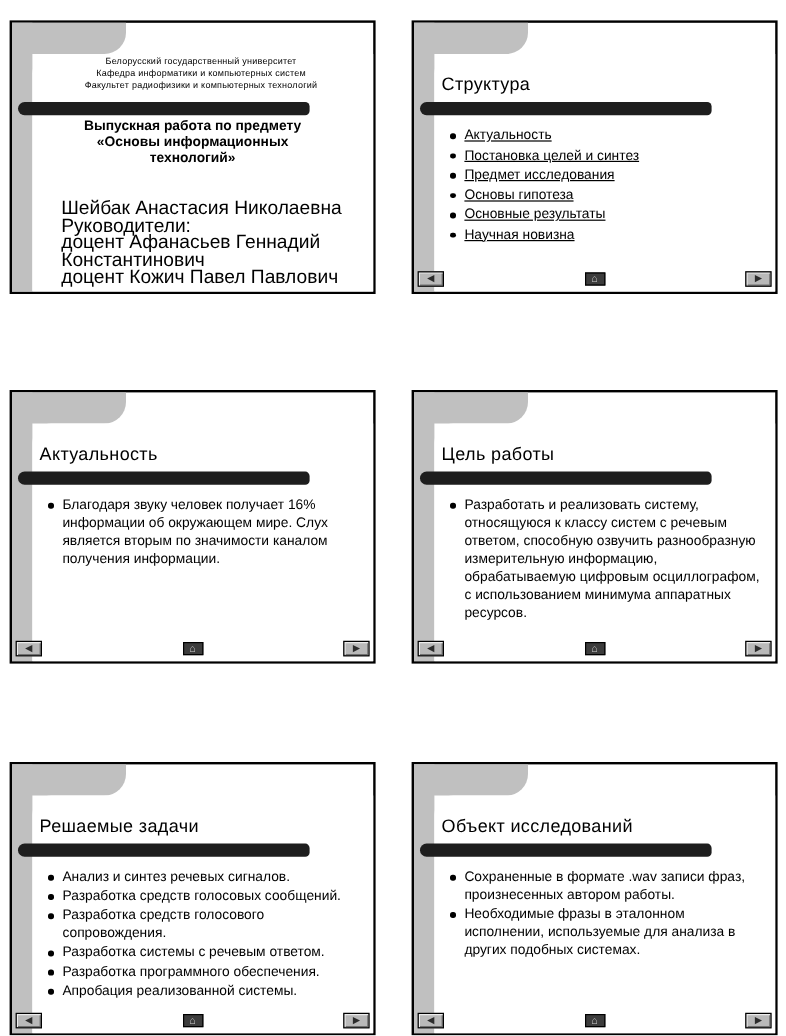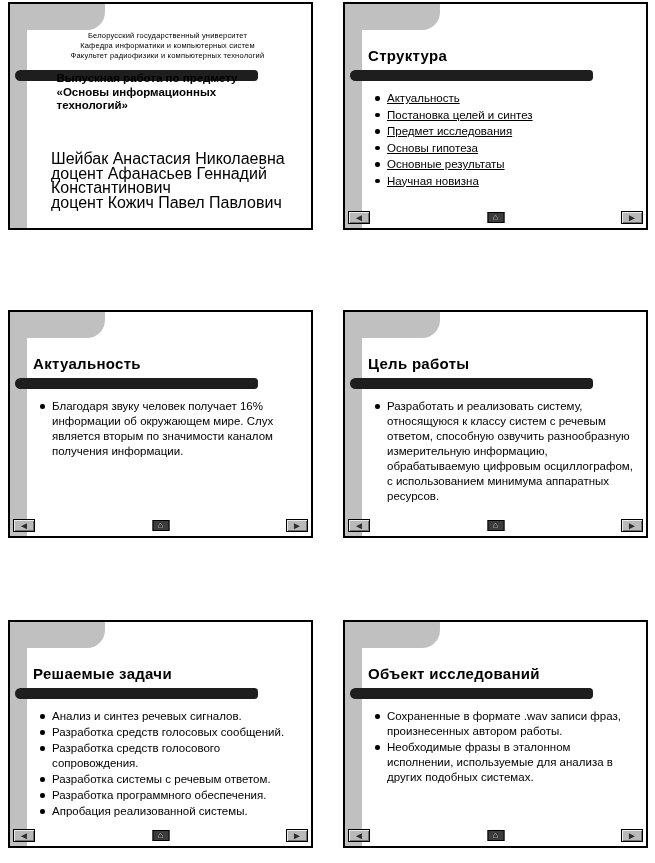--- a/index.html
+++ b/index.html
@@ -3,21 +3,21 @@
 <meta charset="utf-8">
 <style>
   * { margin:0; padding:0; box-sizing:border-box; }
   html,body { background:#ffffff; }
   body { font-family:"Liberation Sans","DejaVu Sans",sans-serif; color:#000; }
   .page { position:relative; width:655px; height:863px; background:#fff; overflow:hidden; }
 
   
   .slide {
     position:absolute; width:305px; height:228px;
-    background:#fff; border:2px solid #000;
+    background:#fff; border:2px solid #000;margin-top:15px;
   }
   .c1 { left:8px; }  .c2 { left:343px; }
   .r1 { top:2px; }   .r2 { top:310px; }  .r3 { top:620px; }
 
   
   .deco-left {
     position:absolute; left:0; top:0; bottom:0; width:17px;
     background:#c0c0c0; z-index:0;
   }
   .deco-top {
@@ -31,21 +31,21 @@
 
   
   .title-bar {
     position:absolute; left:5px; top:66px; width:243px; height:11px;
     background:#1e1e1e; border-radius:6px 4px 4px 6px; z-index:2;
   }
 
   
   .slide-title {
     position:absolute; left:23px; top:44px; right:8px; z-index:2;
-    font-weight:bold; font-size:15px; line-height:1.1; letter-spacing:.3px;
+    font-weight:normal; font-size:15px; line-height:1.1; letter-spacing:.3px;
     white-space:nowrap;
   }
 
   
   .bullets {
     position:absolute; left:29px; right:13px; top:87px; z-index:2;
     list-style:none; font-size:11.5px; line-height:15px;
   }
   .bullets li { position:relative; padding-left:13px; margin-bottom:1px; }
   .bullets li::before {
@@ -54,21 +54,21 @@
   }
   .links li { line-height:15.5px; }
   .links li span { text-decoration:underline; }
 
   
   .s1-header {
     position:absolute; top:27px; left:20px; right:6px; z-index:2;
     text-align:center; font-size:7.5px; line-height:10px; letter-spacing:.2px;
   }
   .s1-title {
-    position:absolute; top:68px; left:0; right:0; z-index:2; text-align:left;
+    position:absolute; top:80px; left:0; right:0; z-index:2; text-align:center;
   }
   .s1-title > div {
     width:208px; margin:0 auto;
     font-weight:bold; font-size:11.5px; line-height:13.5px;
   }
   .s1-authors {
     position:absolute; top:148px; left:41px; right:6px; z-index:2;
     font-size:16px; line-height:14.5px;
   }
 
@@ -104,20 +104,21 @@
     <div class="s1-header">
       <div>Белорусский государственный университет</div>
       <div>Кафедра информатики и компьютерных систем</div>
       <div>Факультет радиофизики и компьютерных технологий</div>
     </div>
     <div class="s1-title">
       <div>Выпускная работа по предмету «Основы информационных технологий»</div>
     </div>
     <div class="s1-authors">
       <div>Шейбак Анастасия Николаевна</div>
+      <div>Руководители:</div>
       <div>доцент Афанасьев Геннадий Константинович</div>
       <div>доцент Кожич Павел Павлович</div>
     </div>
   </div>
 
   <div class="slide c2 r1">
     <div class="deco-left"></div>
     <div class="deco-top"></div>
     <div class="content-area"></div>
     <div class="slide-title">Структура</div>

